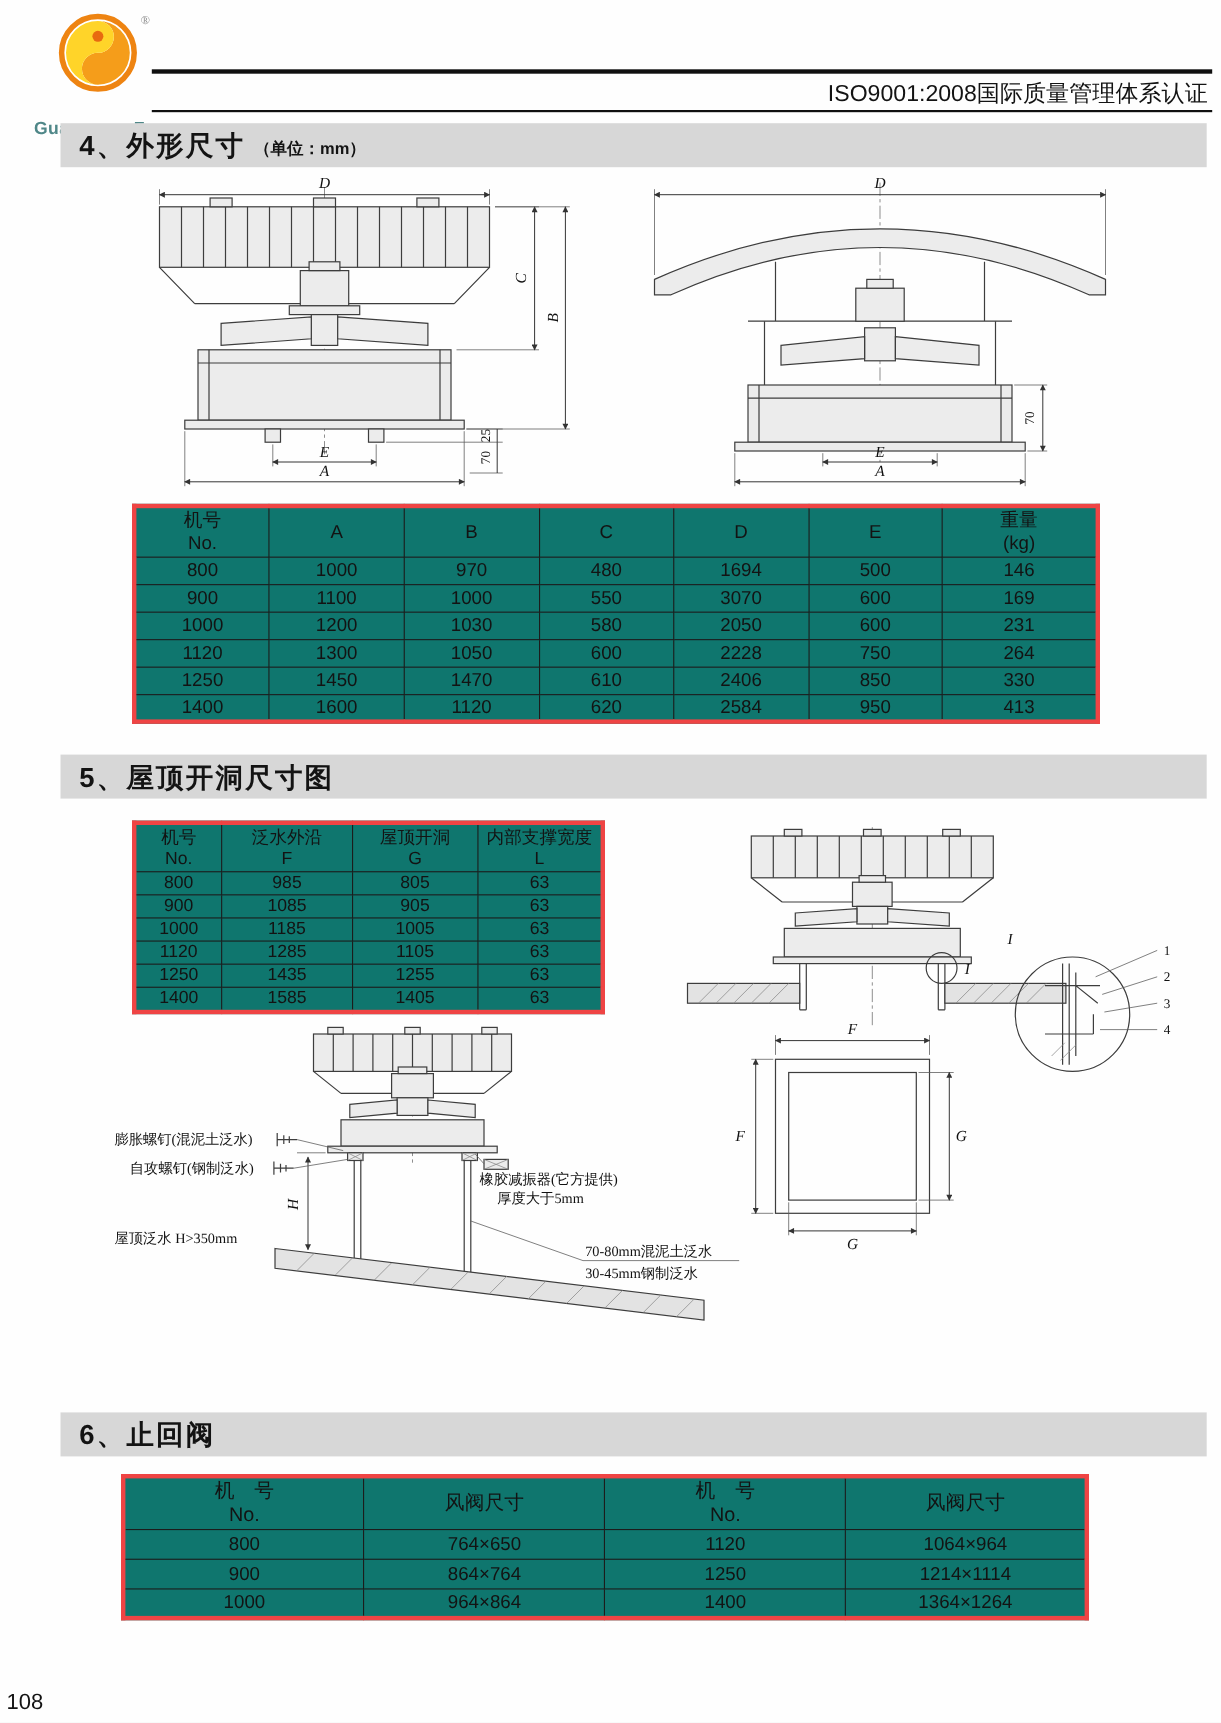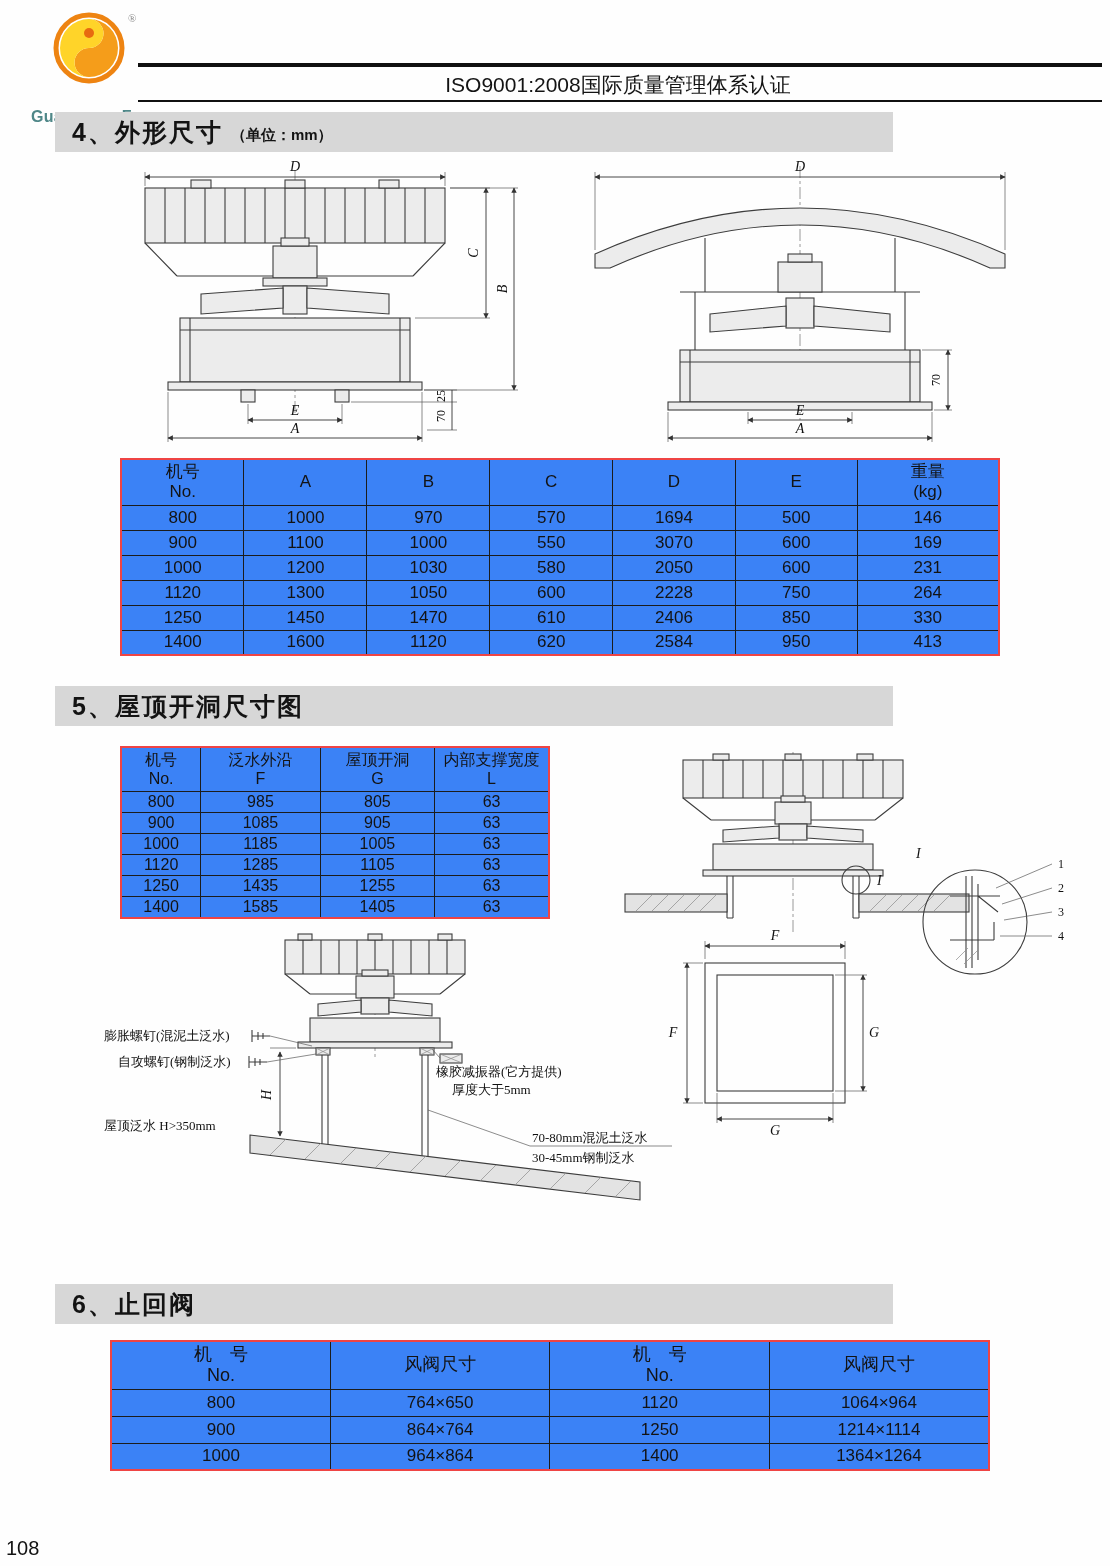--- a/index.html
+++ b/index.html
@@ -2,26 +2,26 @@
 <html><head>
 <meta charset="utf-8">
 <style>
   *{box-sizing:border-box;margin:0;padding:0}
   body{background:#e8e8e8;font-family:"Liberation Sans","DejaVu Sans",sans-serif;color:#131313}
   .page{position:relative;width:1110px;height:1566px;margin:0 auto;background:#fefefe;overflow:hidden}
   .abs{position:absolute}
   .page-title{position:absolute;font-size:31px;font-weight:700;text-align:center;letter-spacing:.5px;white-space:nowrap}
   .rule-thick{position:absolute;height:4px;background:#101010}
   .rule-thin{position:absolute;height:2px;background:#101010}
-  .subtitle{position:absolute;font-size:21px;text-align:center}
+  .subtitle{position:absolute;font-size:21px;text-align:right}
   .logo-text{font-size:16px;font-weight:700;color:#4f8788;margin-top:16px;letter-spacing:.3px}
-  .secbar{position:absolute;left:55px;width:838px;height:40px;background:#d7d7d7;display:flex;align-items:center;gap:8px;padding-left:17px}
+  .secbar{position:absolute;left:55px;width:1042px;height:40px;background:#d7d7d7;display:flex;align-items:center;gap:8px;padding-left:17px}
   .secbar .t{font-size:25px;font-weight:700;letter-spacing:2px}
   .secbar .u{font-size:15px;font-weight:700;margin-top:7px}
-  .dtable{position:absolute;border-collapse:collapse;border:2px solid #ef4444;background:#3b82f6}
+  .dtable{position:absolute;border-collapse:collapse;border:4px solid #ef4444;background:#0f766e}
   .dtable th,.dtable td{border:1px solid #1c1c1c;text-align:center;vertical-align:middle;font-weight:400;padding:1px 3px}
   .dtable th{white-space:pre-line;line-height:1.2}
   .t1 th{height:46px;font-size:17px}
   .t1 td{height:25px;font-size:17px}
   .t2 th{height:44px;font-size:16px}
   .t2 td{height:20px;font-size:16px}
   .t3 th{height:48px;font-size:18px}
   .t3 td{height:27px;font-size:17px}
   .note{position:absolute;font-size:20px;font-weight:600;letter-spacing:.5px}
   .pageno{position:absolute;font-size:20px}
@@ -157,21 +157,21 @@
         <th style="width:125px">E</th>
         <th style="width:146px">重量
 (kg)</th>
       </tr>
     </thead>
     <tbody>
         <tr>
           <td>800</td>
           <td>1000</td>
           <td>970</td>
-          <td>570</td>
+          <td>480</td>
           <td>1694</td>
           <td>500</td>
           <td>146</td>
         </tr>
         <tr>
           <td>900</td>
           <td>1100</td>
           <td>1000</td>
           <td>550</td>
           <td>3070</td>

